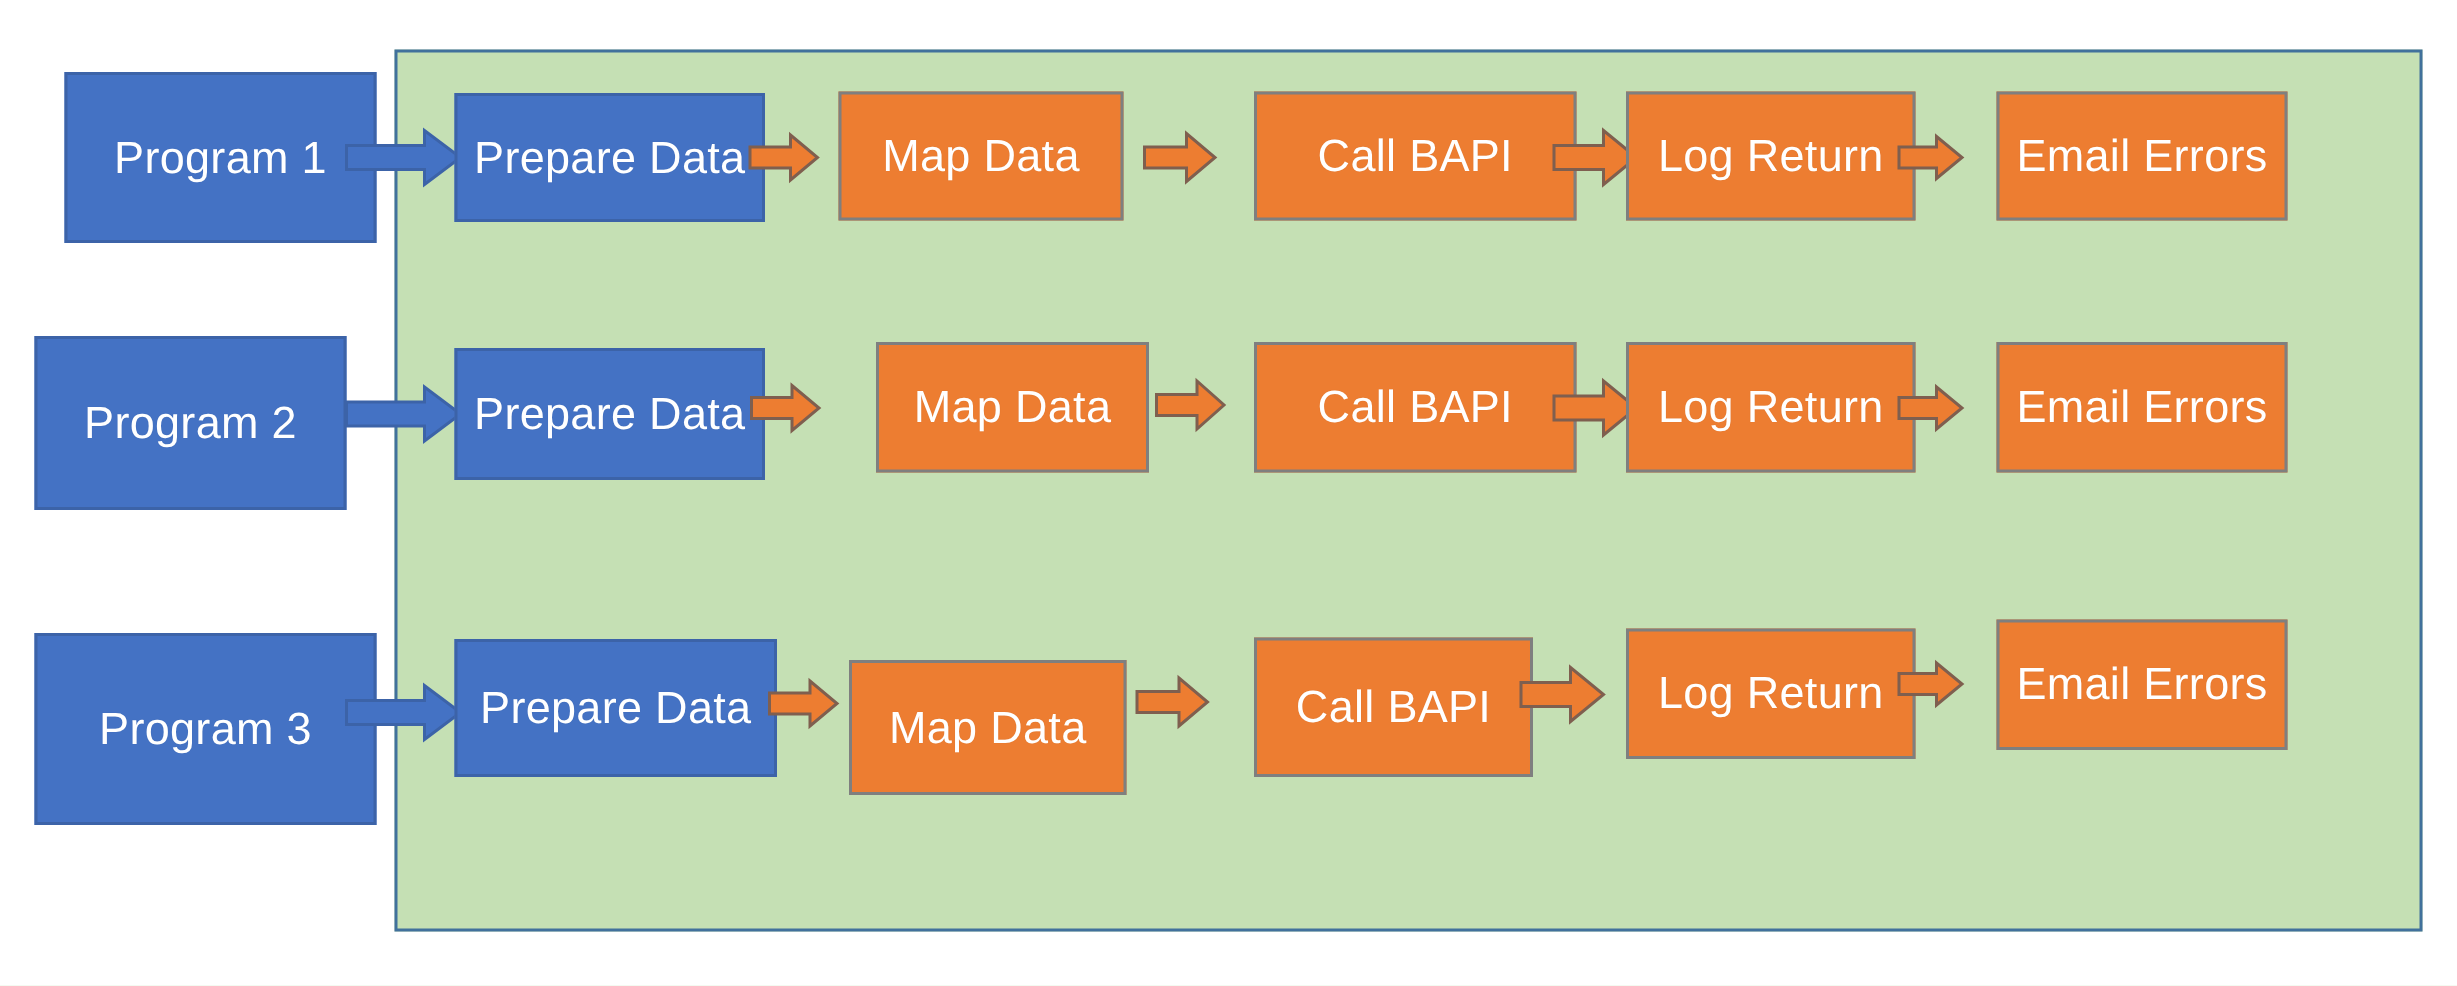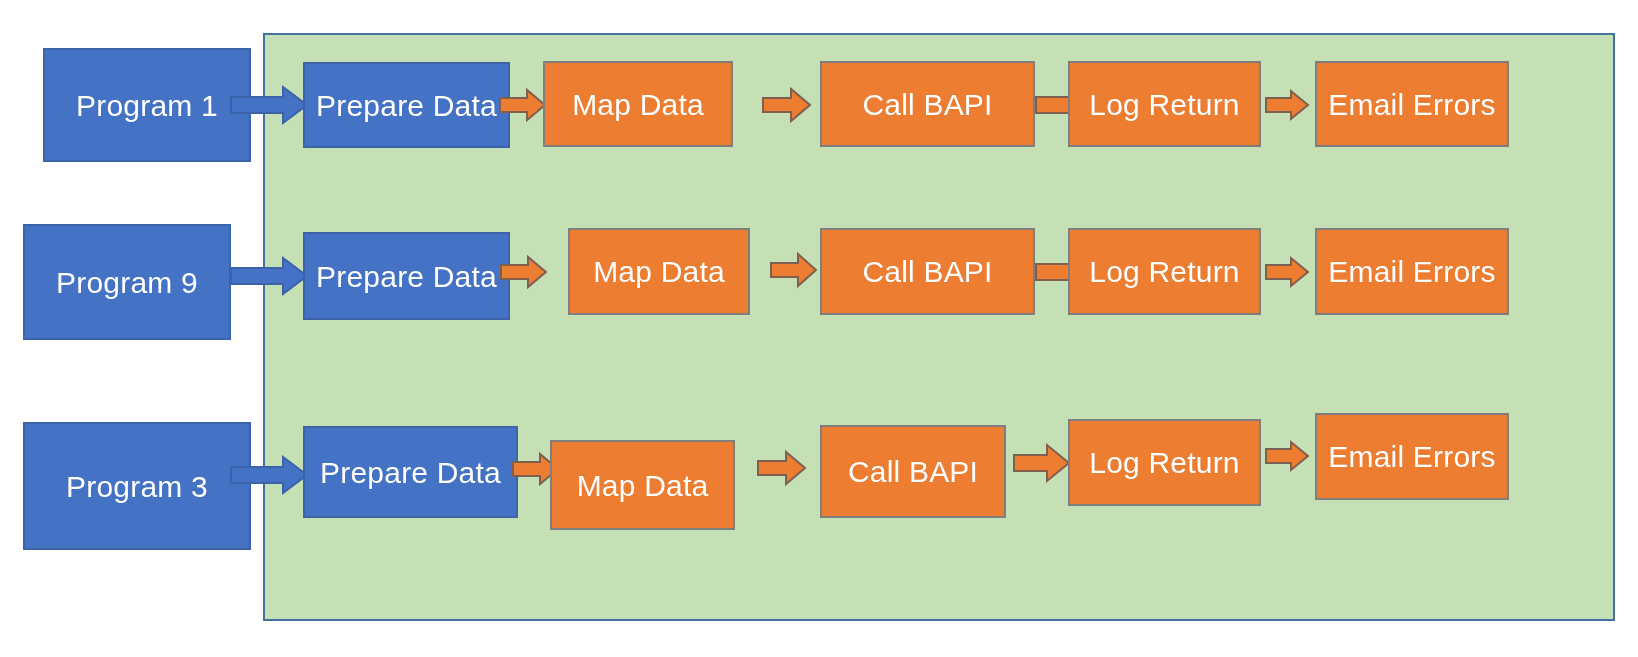--- a/index.html
+++ b/index.html
@@ -37,20 +37,21 @@
     border: 2px solid #5B7A9E;
     text-shadow: 0 0 1px rgba(0,0,0,0.08);
   }
   .node.blue {
     background: #4472C4;
     border-color: #3C63A8;
   }
   .node.orange {
     background: #ED7D31;
     border-color: #7F7F7F;
+    margin-left: 16px;
   }
   .node-label {
     pointer-events: none;
   }
   .arrow-svg {
     position: absolute;
     overflow: visible;
   }
 </style>
 </head>
@@ -98,21 +99,21 @@
 
   <svg class="arrow-svg" style="left:1265px; top:89px;" width="45" height="32" viewBox="0 0 45 32">
     <path d="M1,9 L26,9 L26,2 L43,16 L26,30 L26,23 L1,23 Z" fill="#ED7D31" stroke="#7F5F4F" stroke-width="2" stroke-linejoin="miter"></path>
   </svg>
 
   <div class="node orange" style="left:1315px; top:61px; width:194px; height:86px;">
     <span class="node-label">Email Errors</span>
   </div>
 
   <div class="node blue" style="left:23px; top:224px; width:208px; height:116px;">
-    <span class="node-label">Program 9</span>
+    <span class="node-label">Program 2</span>
   </div>
 
   <svg class="arrow-svg" style="left:231px; top:256px;" width="78" height="40" viewBox="0 0 78 40">
     <path d="M0,12 L52,12 L52,2 L76,20 L52,38 L52,28 L0,28 Z" fill="#4472C4" stroke="#3C63A8" stroke-width="2" stroke-linejoin="miter"></path>
   </svg>
 
   <div class="node blue" style="left:303px; top:232px; width:207px; height:88px;">
     <span class="node-label">Prepare Data</span>
   </div>
 

